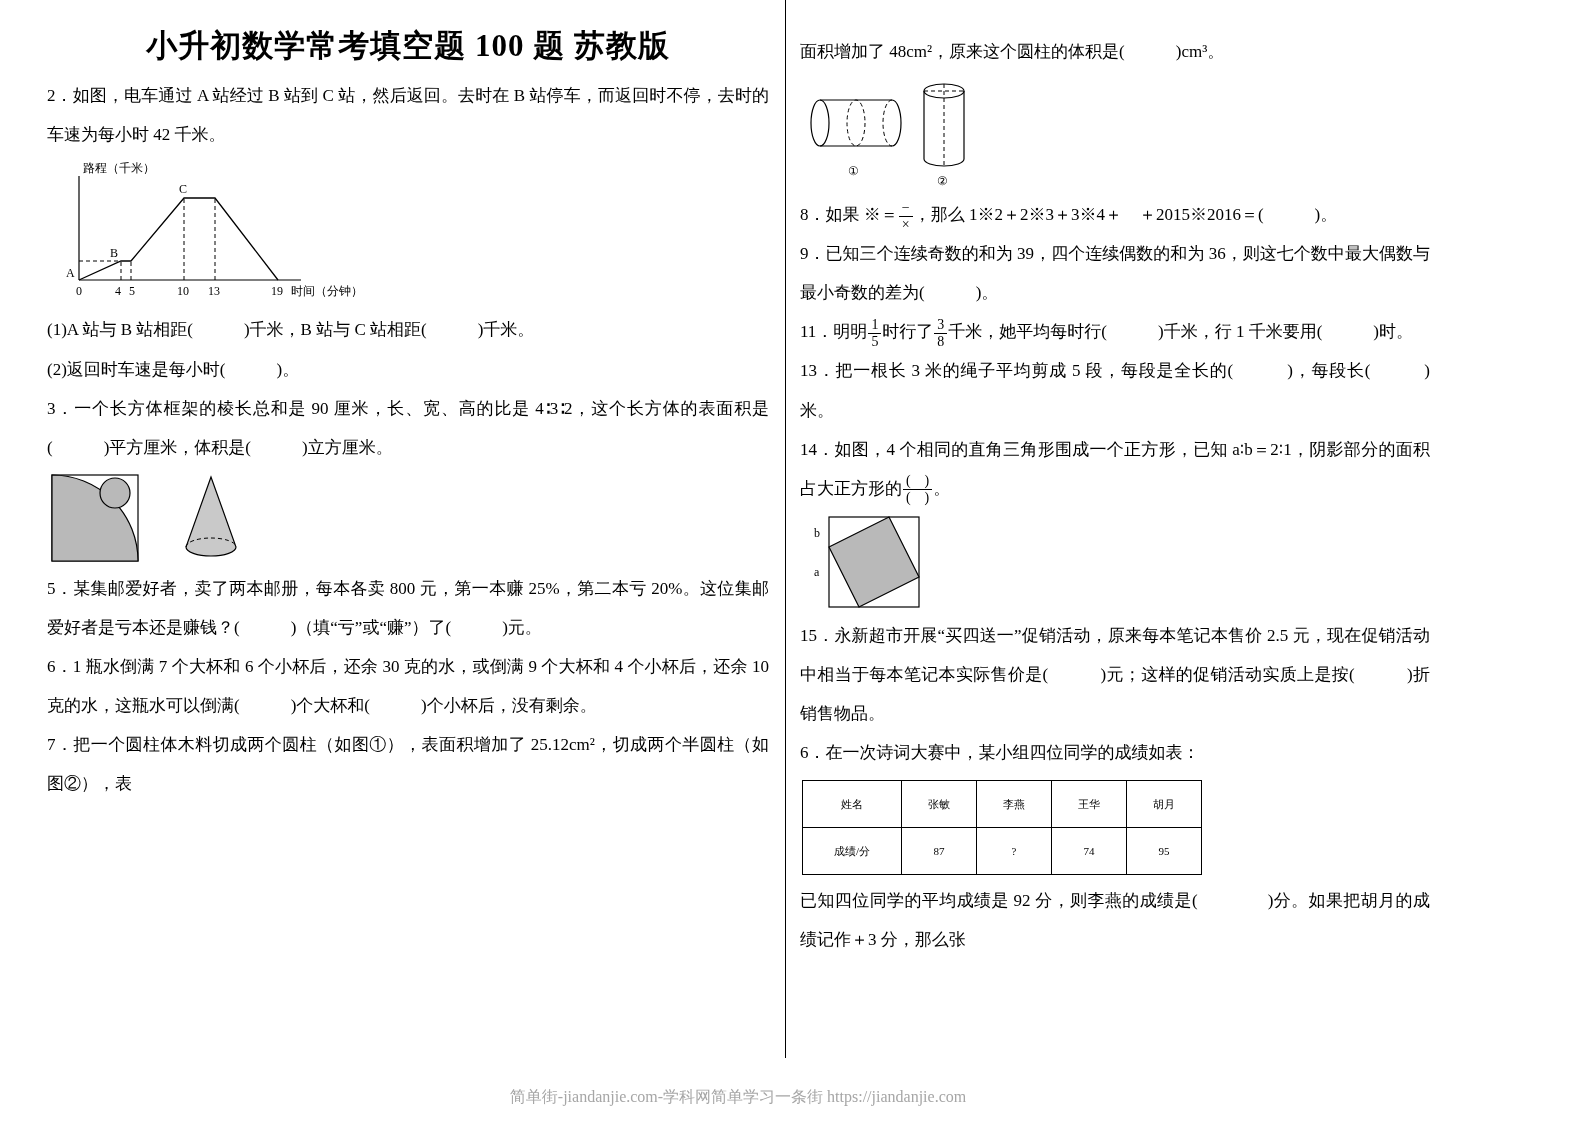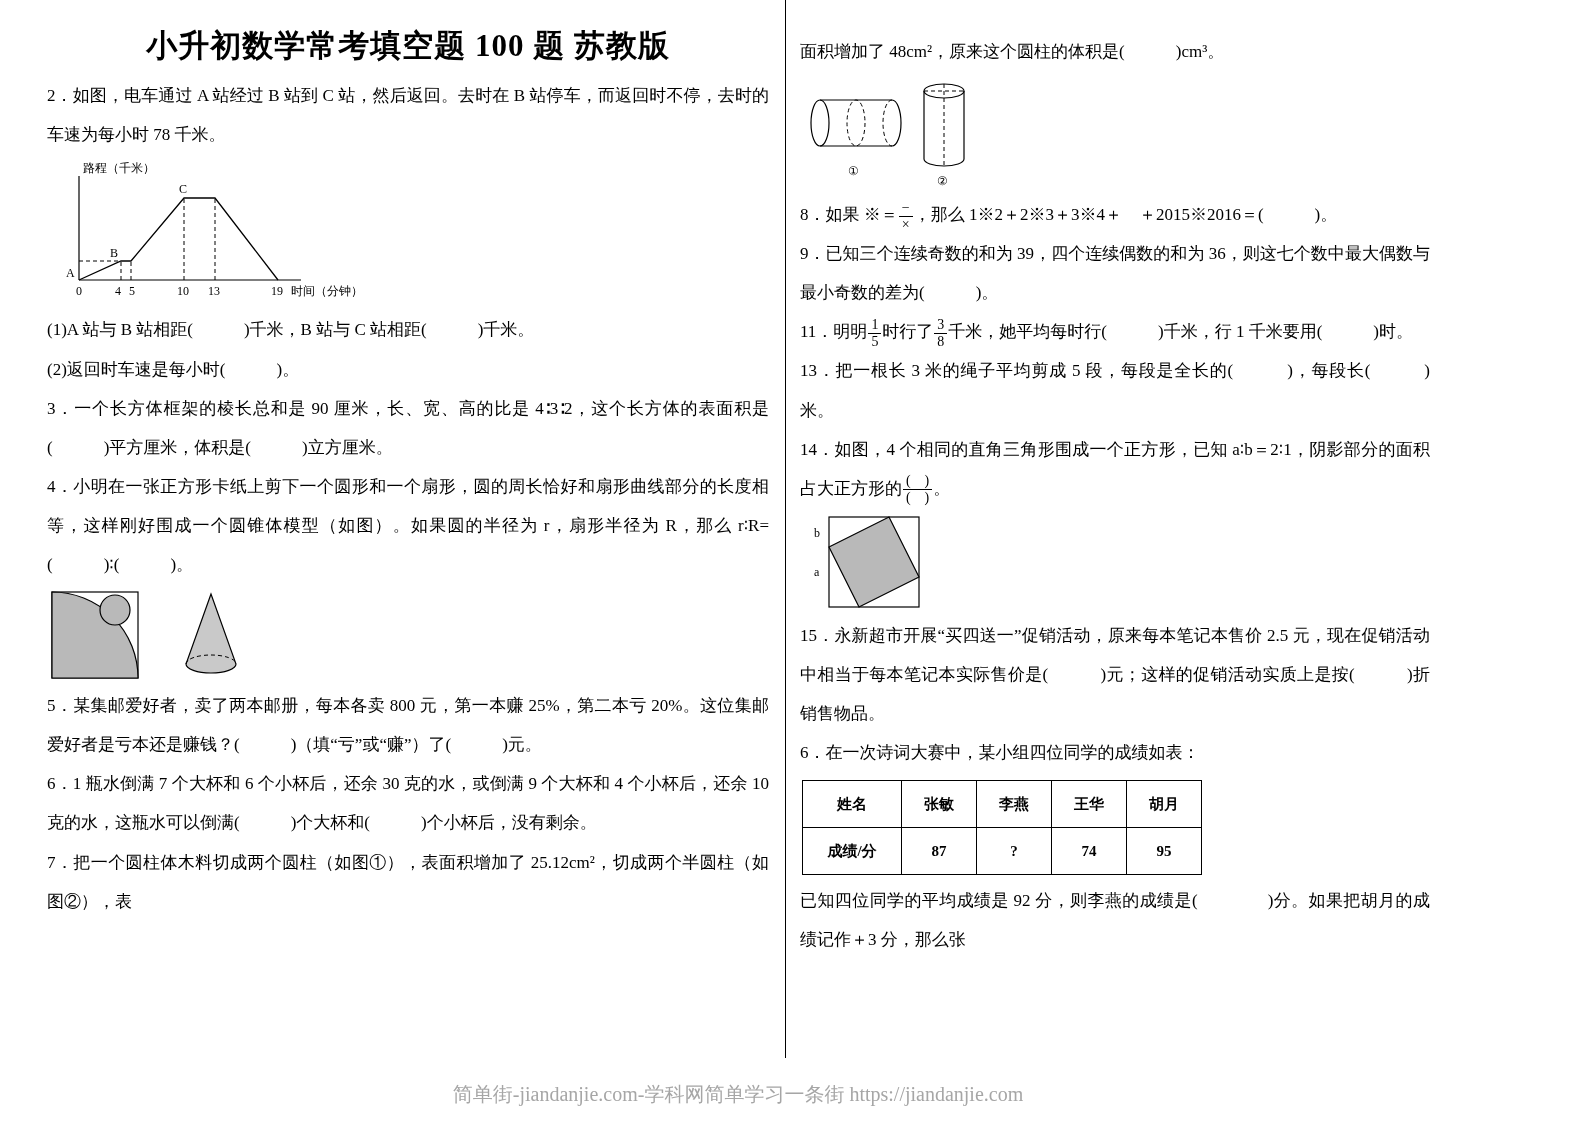--- a/index.html
+++ b/index.html
@@ -26,39 +26,39 @@
   svg text { font-size:12px; font-family:"Liberation Serif","DejaVu Serif",serif; fill:#000; }
   .axis   { stroke:#000; stroke-width:1.2; fill:none; }
   .travel { stroke:#000; stroke-width:1.3; fill:none; }
   .dash   { stroke:#000; stroke-width:1; fill:none; stroke-dasharray:4 3; }
   .shapen { fill:none; stroke:#000; stroke-width:1.2; }
   .gray   { fill:#b9b9b9; stroke:#000; stroke-width:1.2; }
   .grayl  { fill:#c9c9c9; stroke:#000; stroke-width:1.2; }
   .frac { display:inline-flex; flex-direction:column; align-items:center; vertical-align:middle; line-height:1.15; font-size:0.82em; padding:0 1px; }
   .frac .fnum { border-bottom:1px solid #000; padding:0 3px; }
   .frac .fden { padding:0 3px; }
-  .score-table { border-collapse:collapse; margin:8px 0 6px 2px; font-size:15px; line-height:1.4;font-weight:bold; }
+  .score-table { border-collapse:collapse; margin:8px 0 6px 2px; font-size:11px; line-height:1.4; }
   .score-table td { border:1px solid #000; text-align:center; height:46px; padding:0 6px; }
   .score-table td.c0 { width:86px; }
   .score-table td.cn { width:62px; }
   .footer {
     position:absolute; left:0; right:0; bottom:14px;
-    text-align:center; color:#a6a6a6; font-size:20px;
+    text-align:center; color:#a6a6a6; font-size:16px;
   }
 </style>
 </head>
 <body>
 
 <div class="page">
   <div class="columns">
 
     <div class="col col-left">
       <h1 class="title">小升初数学常考填空题 100 题 苏教版</h1>
 
-      <p class="q">2．如图，电车通过 A 站经过 B 站到 C 站，然后返回。去时在 B 站停车，而返回时不停，去时的车速为每小时 78 千米。</p>
+      <p class="q">2．如图，电车通过 A 站经过 B 站到 C 站，然后返回。去时在 B 站停车，而返回时不停，去时的车速为每小时 42 千米。</p>
 
       <div class="fig">
         <svg width="310" height="150" viewBox="0 0 310 150">
           <text x="32" y="14">路程（千米）</text>
           <line class="axis" x1="28" y1="18" x2="28" y2="122"></line>
           <line class="axis" x1="28" y1="122" x2="250" y2="122"></line>
           <polyline class="travel" points="28,122 70,103 80,103 133,40 164,40 227,122"></polyline>
           <polyline class="dash" points="70,122 70,103"></polyline>
           <polyline class="dash" points="80,122 80,103"></polyline>
           <polyline class="dash" points="28,103 70,103"></polyline>
@@ -73,21 +73,20 @@
           <text x="126" y="137">10</text>
           <text x="157" y="137">13</text>
           <text x="220" y="137">19</text>
           <text x="240" y="137">时间（分钟）</text>
         </svg>
       </div>
 
       <p class="q">(1)A 站与 B 站相距(　　　)千米，B 站与 C 站相距(　　　)千米。</p>
       <p class="q">(2)返回时车速是每小时(　　　)。</p>
       <p class="q">3．一个长方体框架的棱长总和是 90 厘米，长、宽、高的比是 4∶3∶2，这个长方体的表面积是(　　　)平方厘米，体积是(　　　)立方厘米。</p>
-      <p class="q">4．小明在一张正方形卡纸上剪下一个圆形和一个扇形，圆的周长恰好和扇形曲线部分的长度相等，这样刚好围成一个圆锥体模型（如图）。如果圆的半径为 r，扇形半径为 R，那么 r∶R=(　　　)∶(　　　)。</p>
 
       <div class="fig">
         <svg width="230" height="96" viewBox="0 0 230 96">
           <rect class="shapen" x="1" y="4" width="86" height="86"></rect>
           <path class="gray" d="M1,4 A86,86 0 0 1 87,90 L1,90 Z"></path>
           <circle class="gray" cx="64" cy="22" r="15"></circle>
           <path class="grayl" d="M160,6 L135,76 A25,9 0 0 0 185,76 Z"></path>
           <path class="dash" d="M135,76 A25,9 0 0 1 185,76"></path>
         </svg>
       </div>

